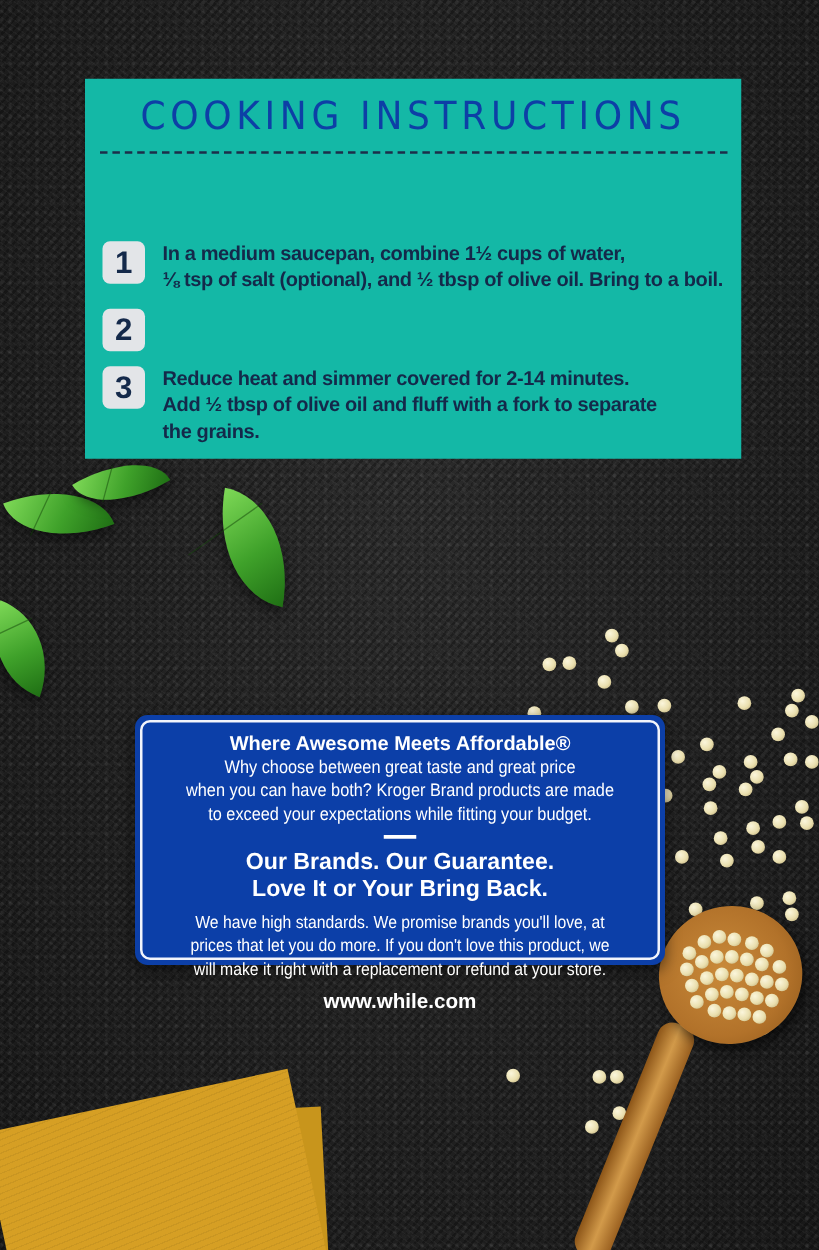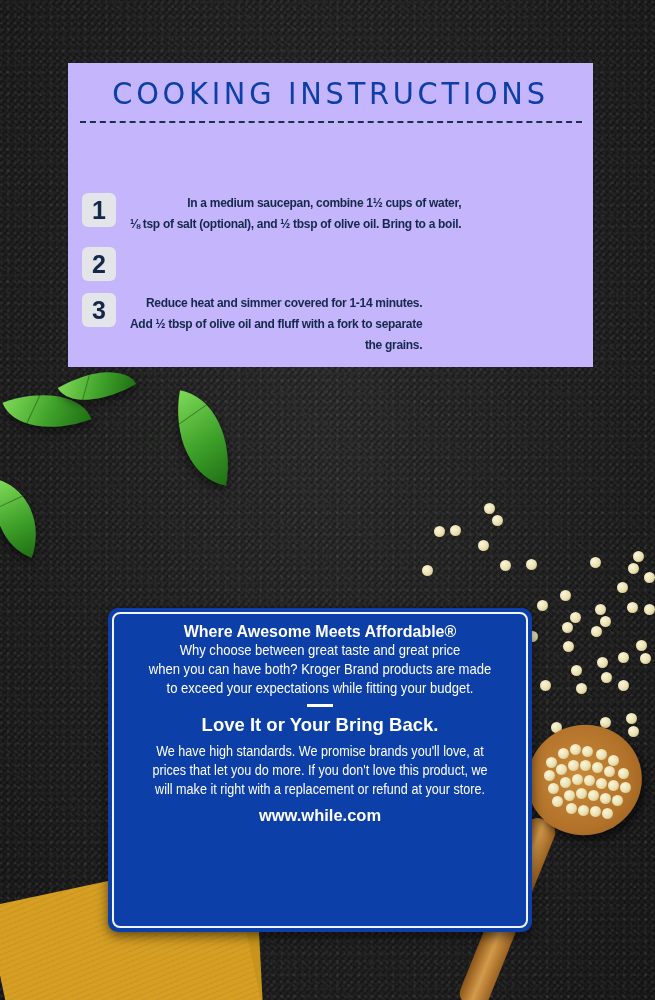--- a/index.html
+++ b/index.html
@@ -13,21 +13,21 @@
       repeating-linear-gradient(35deg, rgba(255,255,255,0.03) 0 1px, transparent 1px 4px),
       repeating-linear-gradient(-50deg, rgba(0,0,0,0.25) 0 2px, transparent 2px 5px),
       radial-gradient(ellipse at 50% 40%, #2b2b2b 0%, #181818 100%);
     background-size: 7px 7px, 11px 11px, auto, auto, auto;
     font-family: "Liberation Sans", sans-serif;
   }
 
   
   .card {
     position: absolute; left: 68px; top: 63px; width: 525px; height: 304px;
-    background: #c4b5fd;
+    background: #14b8a6;
   }
   .card-title {
     position: absolute; top: 12px; left: 0; width: 100%;
     text-align: center; color: #0d3fa6;
     font-family: "DejaVu Sans", sans-serif; font-size: 31px; letter-spacing: 4px;
     font-weight: normal;
     transform: scaleX(0.93);
   }
   .card-rule {
     position: absolute; top: 58px; left: 12px; width: 502px; height: 0;
@@ -46,23 +46,22 @@
   .steps { position: absolute; left: 14px; top: 130px; width: 500px; }
   .step { display: flex; align-items: flex-start; margin-bottom: 12px; }
   .step-num {
     flex: 0 0 34px; height: 34px; margin-right: 14px;
     background: #e3e5e8; border-radius: 6px;
     color: #14294a; font-family: "Liberation Sans", sans-serif; font-weight: bold;
     font-size: 25px; text-align: center; line-height: 34px;
   }
   .step-text {
     color: #14294a; font-family: "Liberation Sans", sans-serif; font-weight: bold;
-    font-size: 12px; line-height: 21px; white-space: pre-line;
+    font-size: 16px; line-height: 21px; white-space: pre-line;
     letter-spacing: -0.3px;
-    text-align: right;
   }
 
   
   .leaf { position: absolute; background: linear-gradient(135deg, #7ed957 0%, #3fa12a 55%, #1f6f14 100%); border-radius: 0 100% 0 100%; box-shadow: 0 4px 10px rgba(0,0,0,0.5); }
   .leaf::after { content: ""; position: absolute; left: 50%; top: 8%; width: 1px; height: 84%; background: rgba(20,70,10,0.5); transform: rotate(45deg); transform-origin: top; }
 
   
   .pearl { position: absolute; width: 11px; height: 11px; border-radius: 50%;
     background: radial-gradient(circle at 35% 35%, #fbf6dc 0%, #eadfae 55%, #b9a874 100%); }
 
@@ -72,24 +71,23 @@
   .spoon-handle { position: absolute; left: 530px; top: 820px; width: 30px; height: 200px;
     background: linear-gradient(90deg, #8c5518, #d29a4a 50%, #9a6020); transform: rotate(22deg); transform-origin: top center; border-radius: 12px; }
 
   
   .towel-back { position: absolute; left: 150px; top: 888px; width: 110px; height: 130px; background: #c8951c; transform: rotate(-3deg); }
   .towel-front { position: absolute; left: -20px; top: 855px; width: 250px; height: 180px; background:
     repeating-linear-gradient(-10deg, rgba(0,0,0,0.06) 0 1px, transparent 1px 5px), #d69f24; transform: rotate(-12deg); transform-origin: top right; }
 
   
   .promise {
-    position: absolute; left: 108px; top: 572px; width: 424px; height: 324px;
+    position: absolute; left: 108px; top: 572px; width: 424px; height: 200px;
     background: #0c3fa8; border-radius: 10px;
     box-shadow: 0 4px 12px rgba(0,0,0,0.55);
-    margin-top: 36px;
   }
   .promise-inner {
     position: absolute; left: 4px; top: 4px; right: 4px; bottom: 4px;
     border: 2px solid #f2f4fb; border-radius: 8px;
   }
   .promise-content { position: absolute; left: 0; top: 14px; width: 100%; text-align: center; color: #ffffff; }
   .promise-headline { font-weight: bold; font-size: 16px; line-height: 19px; }
   .promise-body { font-size: 14.5px; line-height: 19px; transform: scaleX(0.9); }
   .promise-divider { width: 26px; height: 3px; background: #ffffff; margin: 6px auto 7px; }
   .guarantee { font-weight: bold; font-size: 18.5px; line-height: 22px; }
@@ -203,38 +201,39 @@
     <div class="step">
       <div class="step-num">1</div>
       <div class="step-text">In a medium saucepan, combine 1½ cups of water,
 ⅛ tsp of salt (optional), and ½ tbsp of olive oil. Bring to a boil.</div>
     </div>
     <div class="step">
       <div class="step-num">2</div>
     </div>
     <div class="step">
       <div class="step-num">3</div>
-      <div class="step-text">Reduce heat and simmer covered for 1-14 minutes.
+      <div class="step-text">Reduce heat and simmer covered for 2-14 minutes.
 Add ½ tbsp of olive oil and fluff with a fork to separate
 the grains.</div>
     </div>
   </div>
 </section>
 
 <section class="promise">
   <div class="promise-inner"></div>
   <div class="promise-content">
     <div class="promise-headline">Where Awesome Meets Affordable®</div>
     <div class="promise-body">
       <div>Why choose between great taste and great price</div>
       <div>when you can have both? Kroger Brand products are made</div>
       <div>to exceed your expectations while fitting your budget.</div>
     </div>
     <div class="promise-divider"></div>
     <div class="guarantee">
+      <div>Our Brands. Our Guarantee.</div>
       <div>Love It or Your Bring Back.</div>
     </div>
     <div class="promise-body2">
       <div>We have high standards. We promise brands you'll love, at</div>
       <div>prices that let you do more. If you don't love this product, we</div>
       <div>will make it right with a replacement or refund at your store.</div>
     </div>
     <div class="url">www.while.com</div>
   </div>
 </section>

